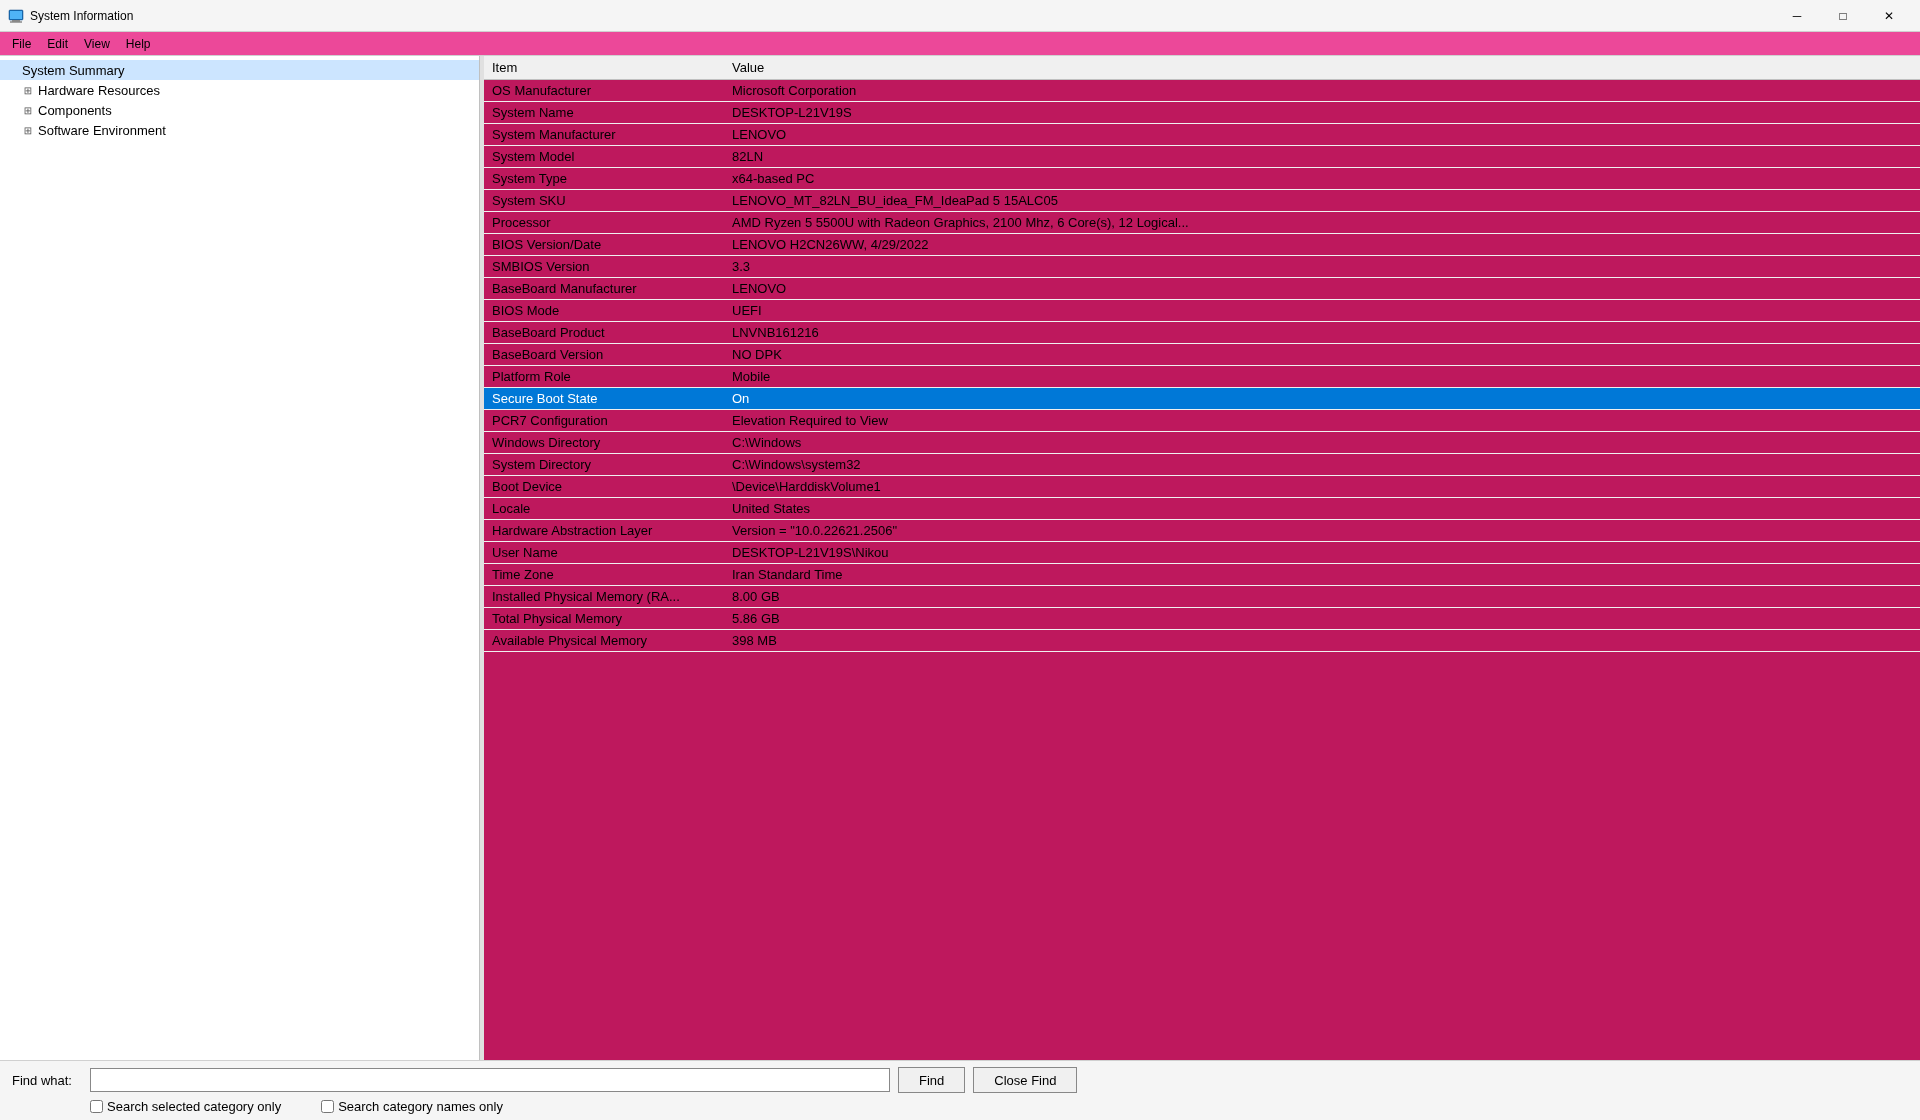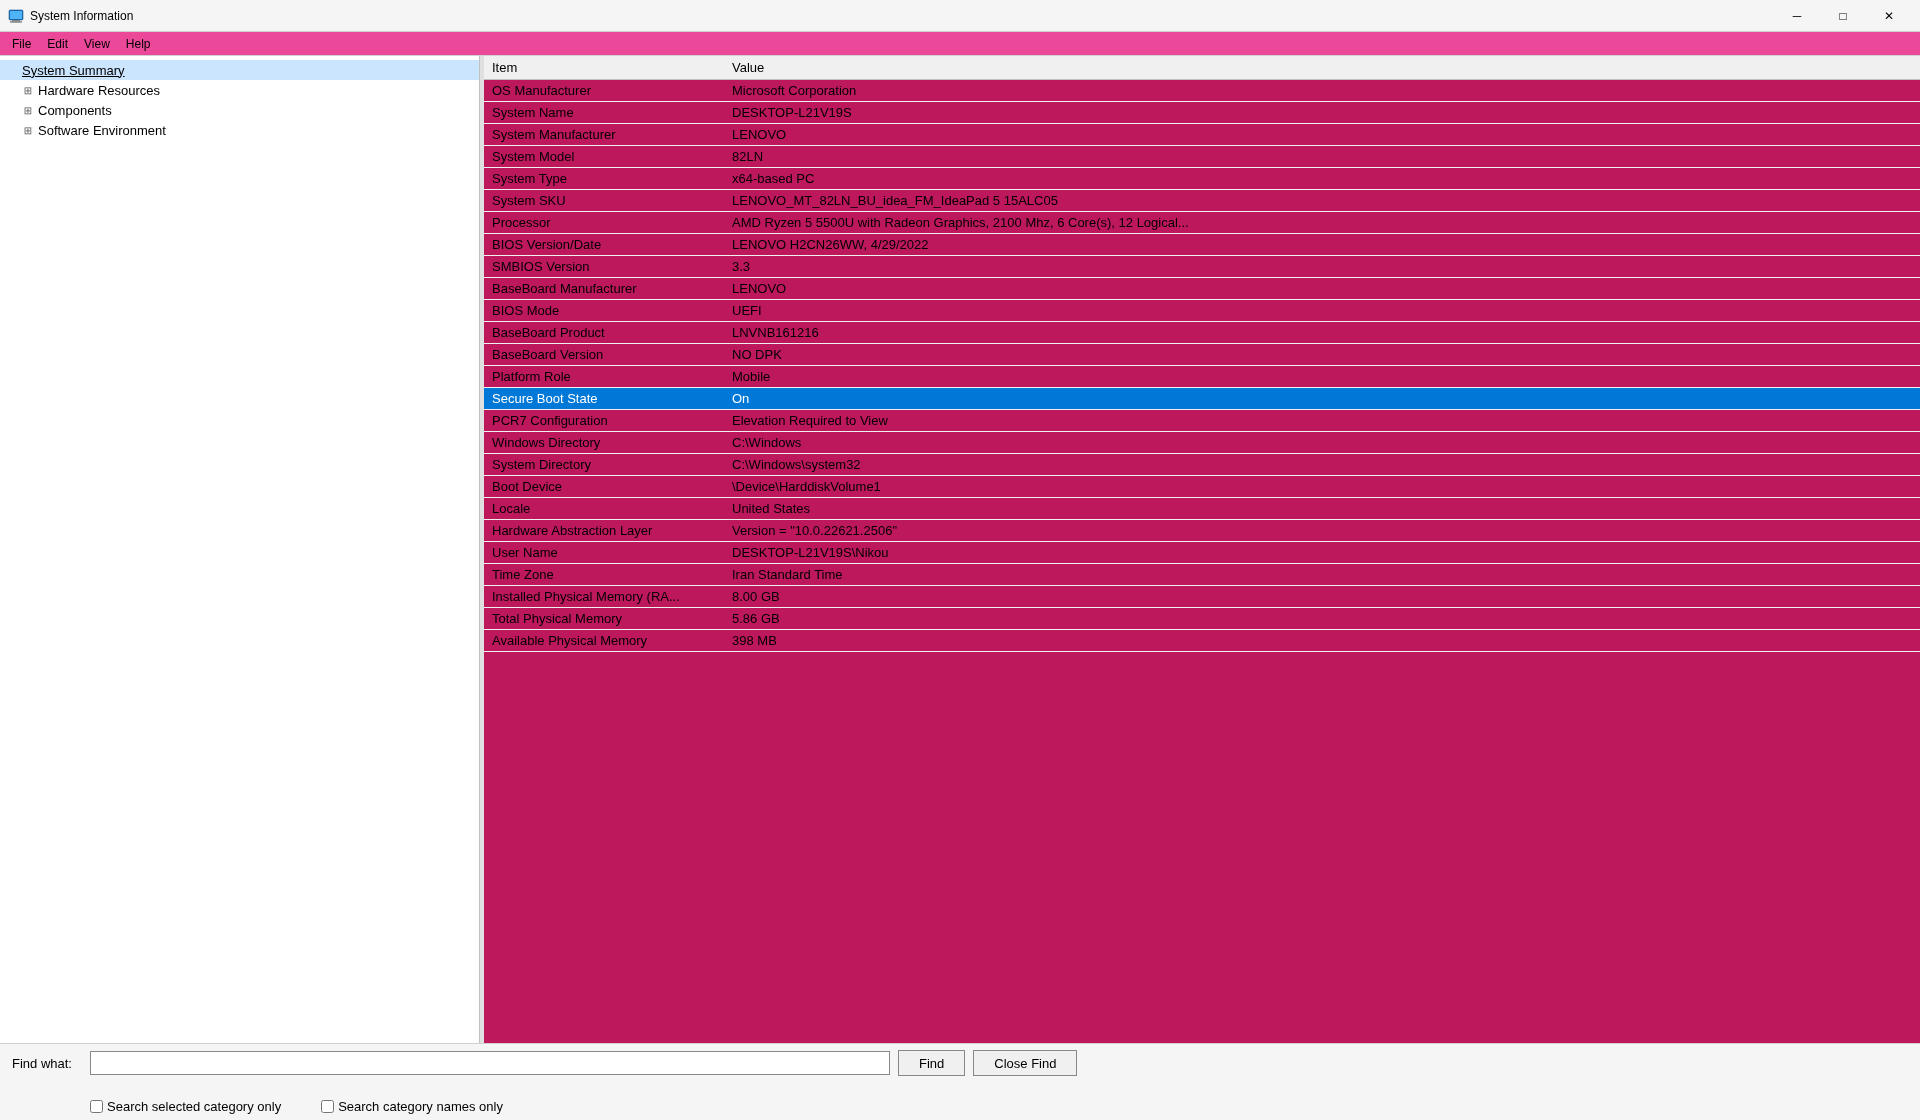--- a/index.html
+++ b/index.html
@@ -92,21 +92,20 @@
       align-items: center;
       padding: 2px 8px;
       cursor: pointer;
       font-size: 13px;
       white-space: nowrap;
     }
     .tree-item.selected { background: #cce5ff; }
     .tree-item-root {
       font-weight: normal;
       padding-left: 4px;
-      text-decoration: underline;
     }
     .tree-item-child {
       padding-left: 20px;
     }
     .expand-icon {
       width: 16px;
       height: 16px;
       display: inline-flex;
       align-items: center;
       justify-content: center;
@@ -156,21 +155,21 @@
     
     .bottom-panel {
       background: #f5f5f5;
       border-top: 1px solid #d0d0d0;
       padding: 6px 12px;
     }
     .find-row {
       display: flex;
       align-items: center;
       gap: 8px;
-      margin-bottom: 23px;
+      margin-bottom: 6px;
     }
     .find-label {
       font-size: 13px;
       min-width: 70px;
     }
     .find-input {
       flex: 1;
       max-width: 800px;
       height: 24px;
       border: 1px solid #888;

